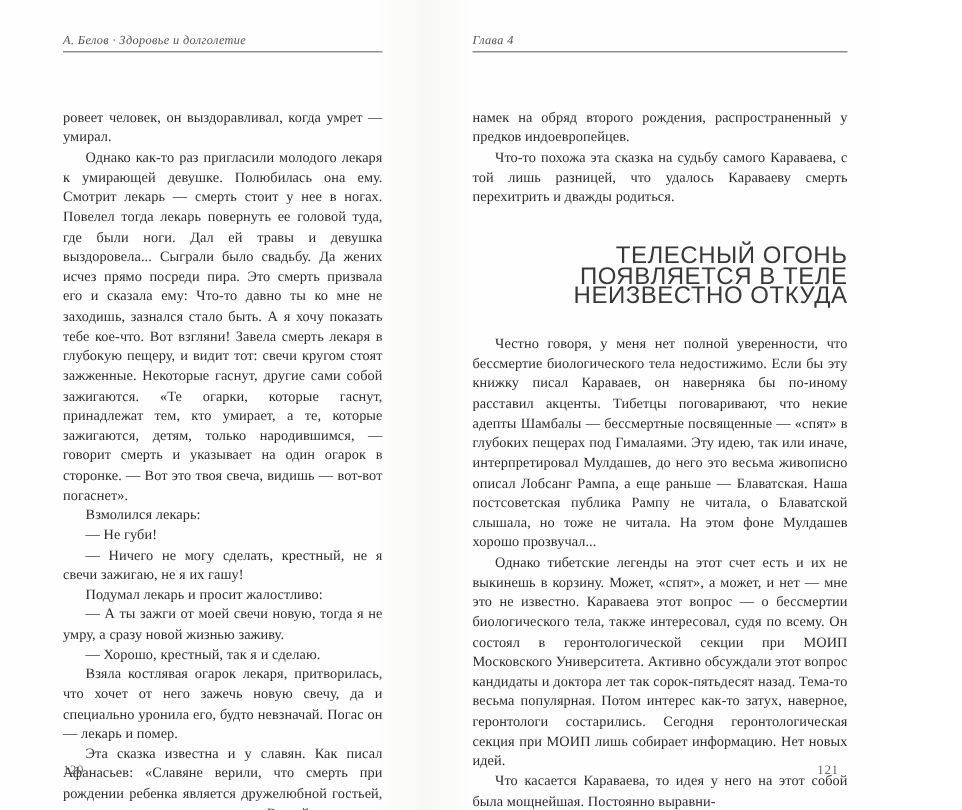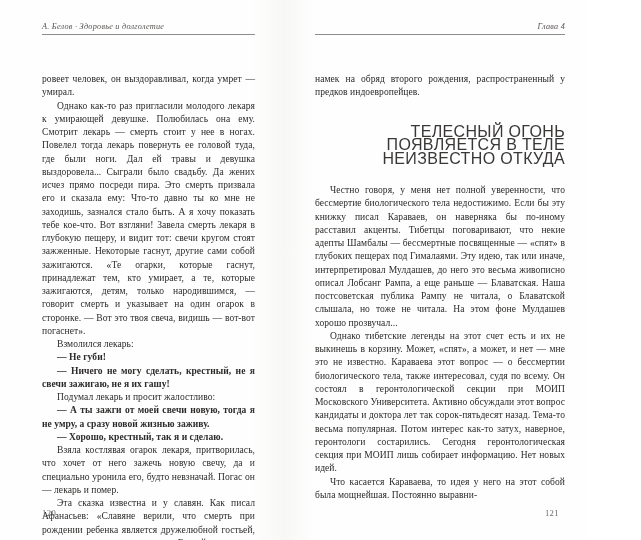--- a/index.html
+++ b/index.html
@@ -58,21 +58,21 @@
   }
   .running-head .rh-text {
     font-style: italic;
     font-size: 8.2px;
     letter-spacing: 0.25px;
     color: #55514f;
     white-space: nowrap;
     display: block;
   }
   .running-head.align-left .rh-text { text-align: left; }
-  .running-head.align-right .rh-text { text-align: right; }
+  .running-head.align-right .rh-text { }
   .running-head .rule {
     display: block;
     height: 1px;
     background: #8e8b88;
     margin-top: 3px;
   }
   .left-page .running-head .rule { width: 213px; }
   .right-page .running-head .rule { width: 250px; margin-left: auto; }
 
   .body-col {
@@ -83,21 +83,21 @@
     font-size: 9.55px;
     line-height: 13.25px;
     text-align: justify;
     text-justify: inter-word;
     color: #2d2b2a;
     hyphens: none;
     text-indent: 15px;
     letter-spacing: 0.05px;
   }
   p.para.no-indent { text-indent: 0; }
-  p.para.dash-line { text-indent: 15px; font-weight: bold; }
+  p.para.dash-line { text-indent: 15px; }
 
   h2.section-heading {
     margin: 0;
     padding: 0;
     font-family: "Liberation Sans", "DejaVu Sans", sans-serif;
     font-size: 16px;
     font-weight: 400;
     letter-spacing: 0.35px;
     line-height: 13.5px;
     text-align: right;
@@ -148,20 +148,21 @@
 
   <div class="page right-page">
 
     <div class="running-head align-right">
       <span class="rh-text">Глава 4</span>
       <span class="rule"></span>
     </div>
 
     <div class="body-col">
       <p class="para no-indent">намек на обряд второго рождения, распространенный у предков индоевропейцев.</p>
+      <p class="para">Что-то похожа эта сказка на судьбу самого Караваева, с той лишь разницей, что удалось Караваеву смерть перехитрить и дважды родиться.</p>
 
       <div class="heading-block">
         <h2 class="section-heading">ТЕЛЕСНЫЙ ОГОНЬ ПОЯВЛЯЕТСЯ В ТЕЛЕ</h2>
         <h2 class="section-heading">НЕИЗВЕСТНО ОТКУДА</h2>
       </div>
 
       <p class="para">Честно говоря, у меня нет полной уверенности, что бессмертие биологического тела недостижимо. Если бы эту книжку писал Караваев, он наверняка бы по-иному расставил акценты. Тибетцы поговаривают, что некие адепты Шамбалы — бессмертные посвященные — «спят» в глубоких пещерах под Гималаями. Эту идею, так или иначе, интерпретировал Мулдашев, до него это весьма живописно описал Лобсанг Рампа, а еще раньше  — Блаватская. Наша постсоветская публика Рампу не читала, о Блаватской слышала, но тоже не читала. На этом фоне Мулдашев хорошо прозвучал...</p>
       <p class="para">Однако тибетские легенды на этот счет есть и их не выкинешь в корзину. Может, «спят», а может, и нет — мне это не известно. Караваева этот вопрос — о бессмертии биологического тела, также интересовал, судя по всему. Он состоял в геронтологической секции при МОИП Московского Университета. Активно обсуждали этот вопрос кандидаты и доктора лет так сорок-пятьдесят назад. Тема-то весьма популярная. Потом интерес как-то затух, наверное, геронтологи состарились. Сегодня геронтологическая секция при МОИП лишь собирает информацию. Нет новых идей.</p>
       <p class="para">Что касается Караваева, то идея у него на этот собой была мощнейшая. Постоянно выравни-</p>
     </div>

